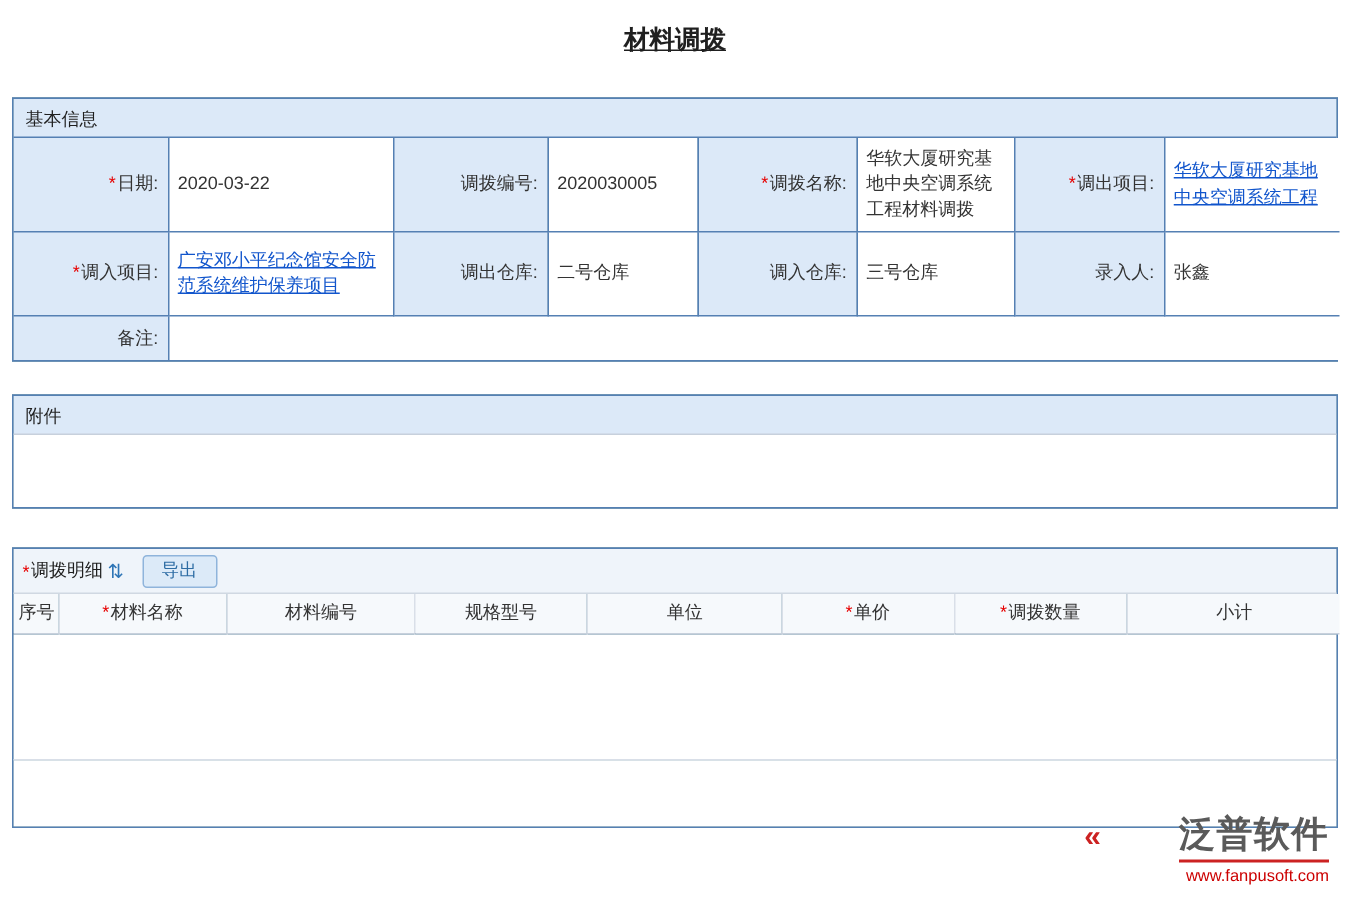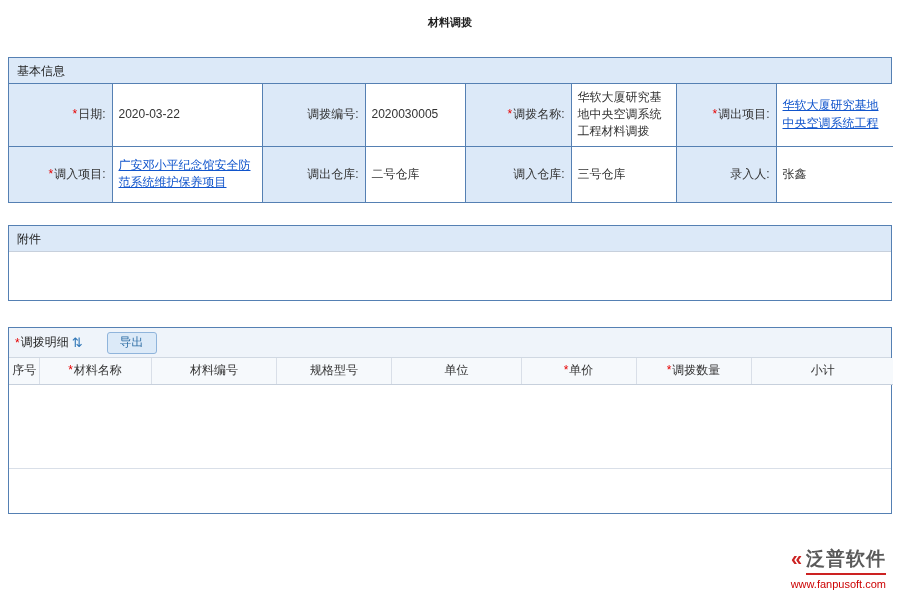--- a/index.html
+++ b/index.html
@@ -7,21 +7,21 @@
   body {
     width: 900px; height: 600px;
     position: relative; overflow: hidden;
     background: #ffffff;
     font-family: "Liberation Sans", "DejaVu Sans", sans-serif;
     font-size: 12px; color: #333333;
   }
   .page-title {
     margin: 0; padding-top: 15px;
     text-align: center;
-    font-size: 11px; font-weight: bold; color: #1f1f1f;
+    font-size: 17px; font-weight: bold; color: #1f1f1f; text-decoration: underline;
   }
   .panel { margin: 0 8px; border: 1px solid #5580B3; background: #0c4a6e; }
   .panel-basic  { margin-top: 27px; }
   .panel-attach { margin-top: 22px; }
   .panel-detail { margin-top: 26px; }
   .panel-header {
     height: 26px; line-height: 26px; padding-left: 8px;
     background: #DCE9F8; color: #1f1f1f;
     border-bottom: 1px solid #5580B3;
   }
@@ -59,41 +59,41 @@
 
   
   .detail-toolbar {
     height: 30px; display: flex; align-items: center;
     padding-left: 6px; background: #EFF4FA;
     border-bottom: 1px solid #D0D8E2;
   }
   .detail-title { color: #1f1f1f; }
   .sort-icon { color: #2E75B6; margin: 0 8px 0 3px; cursor: pointer; font-size: 13px; }
   .export-btn {
-    margin-left: 16px; height: 22px; padding: 0 12px;
+    margin-left: 4px; height: 22px; padding: 0 12px;
     background: #DCEAF8; border: 1px solid #8FB4DB; border-radius: 3px;
     color: #2E6DA4; font-size: 12px; cursor: pointer;
     font-family: "Liberation Sans", "DejaVu Sans", sans-serif;
   }
   table.detail { width: 100%; border-collapse: collapse; table-layout: fixed; }
   table.detail th {
     height: 26px; font-weight: normal; color: #333;
     background: #F6F9FC;
     border-right: 1px solid #D9DFE8; border-bottom: 1px solid #C7D0DC;
   }
   table.detail th:last-child { border-right: none; }
   .detail-body { height: 84px; border-bottom: 1px solid #D9DFE8; background: #fff; }
   .detail-footer { height: 44px; background: #fff; }
 
   
   .logo { position: absolute; right: 14px; bottom: 10px; text-align: right; }
   .logo-top { display: flex; align-items: baseline; justify-content: flex-end; }
   .logo-icon { color: #CC2222; font-size: 20px; font-weight: bold; margin-right: 4px; }
-  .logo-text { color: #5a5a5a; font-size: 19px; font-weight: bold; letter-spacing: 1px;
-               border-bottom: 2px solid #CC2222; padding-bottom: 1px; }
+  .logo-text { color: #5a5a5a; font-size: 24px; font-weight: bold; letter-spacing: 1px;
+               border-bottom: 2px solid #CC2222; padding-bottom: 1px; margin-left: 48px; }
   .logo-url { color: #CC0000; font-size: 11px; margin-top: 3px; padding-left: 24px; }
 </style>
 </head>
 <body>
 
 <h1 class="page-title">材料调拨</h1>
 
 <section class="panel panel-basic">
   <div class="panel-header">基本信息</div>
   <table class="info">
@@ -151,20 +151,28 @@
         <span class="star"></span><span>调入仓库:</span>
       </td>
       <td class="val">
         <span>三号仓库</span>
       </td>
       <td class="lbl">
         <span class="star"></span><span>录入人:</span>
       </td>
       <td class="val">
         <span>张鑫</span>
+      </td>
+    </tr>
+    <tr class="r3">
+      <td class="lbl">
+        <span class="star"></span><span>备注:</span>
+      </td>
+      <td class="val" colspan="7">
+        <span></span>
       </td>
     </tr>
   </tbody>
     </table>
 </section>
 
 <section class="panel panel-attach">
   <div class="panel-header">附件</div>
   <div class="attach-body"></div>
 </section>

